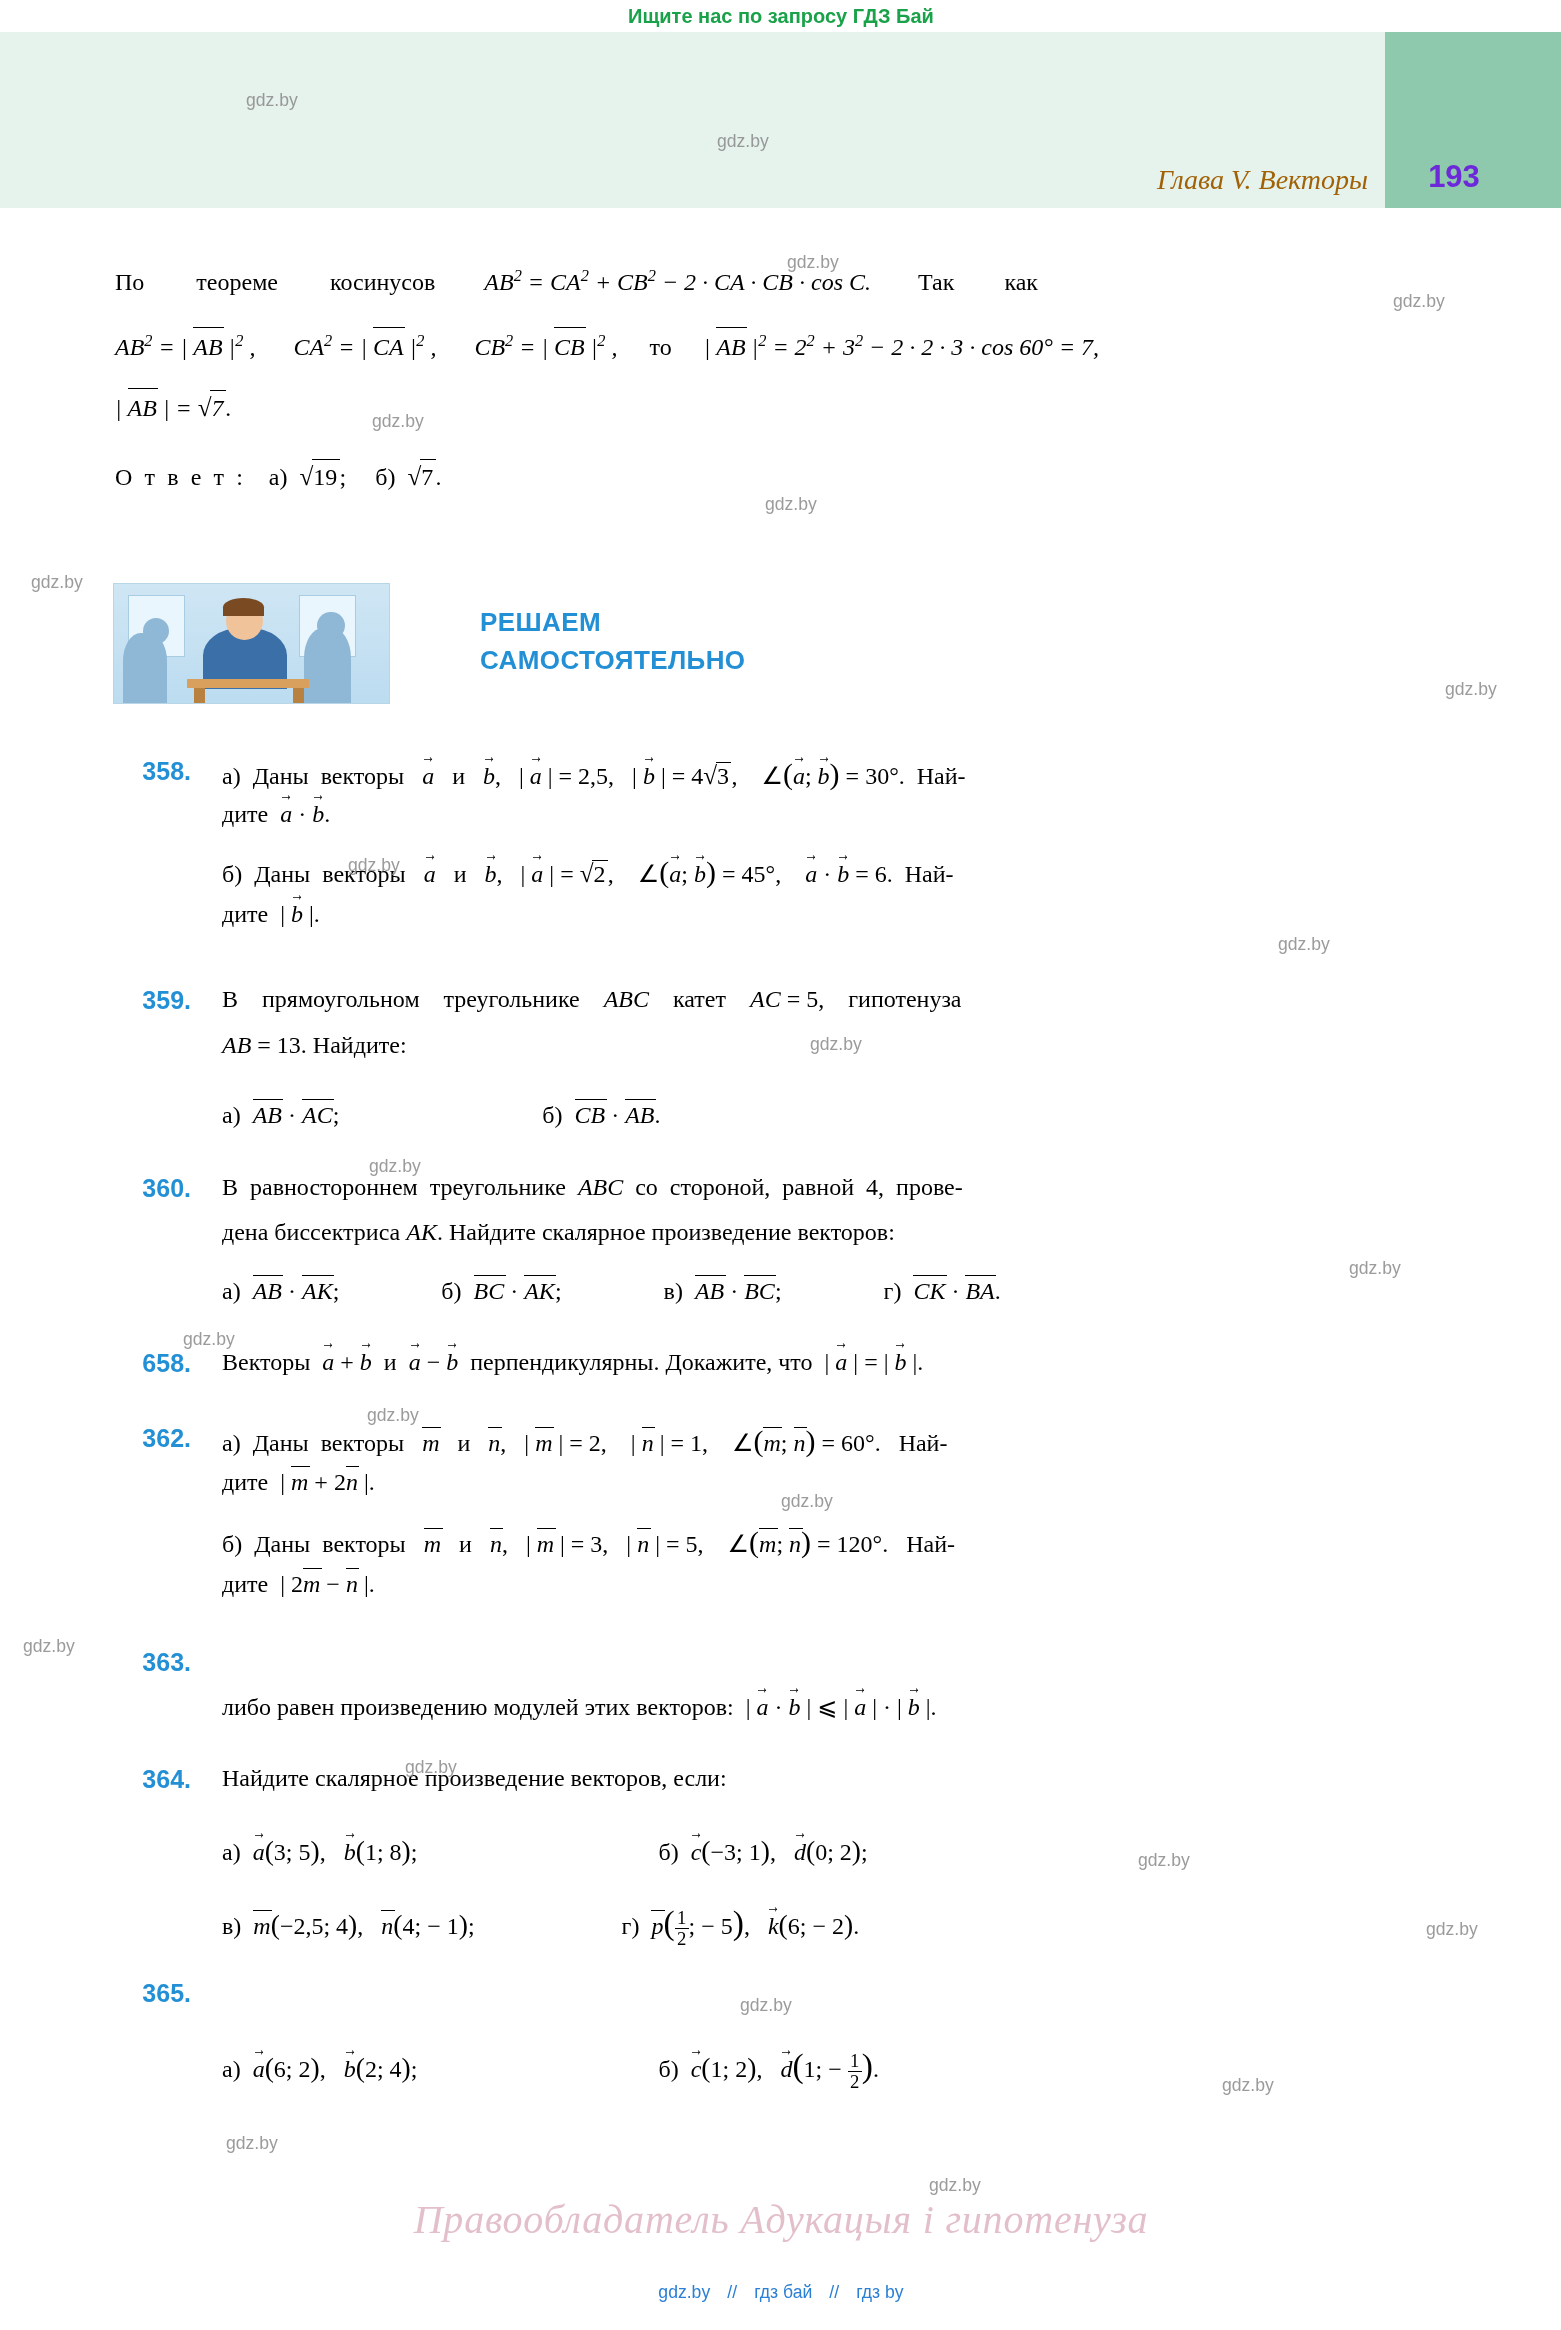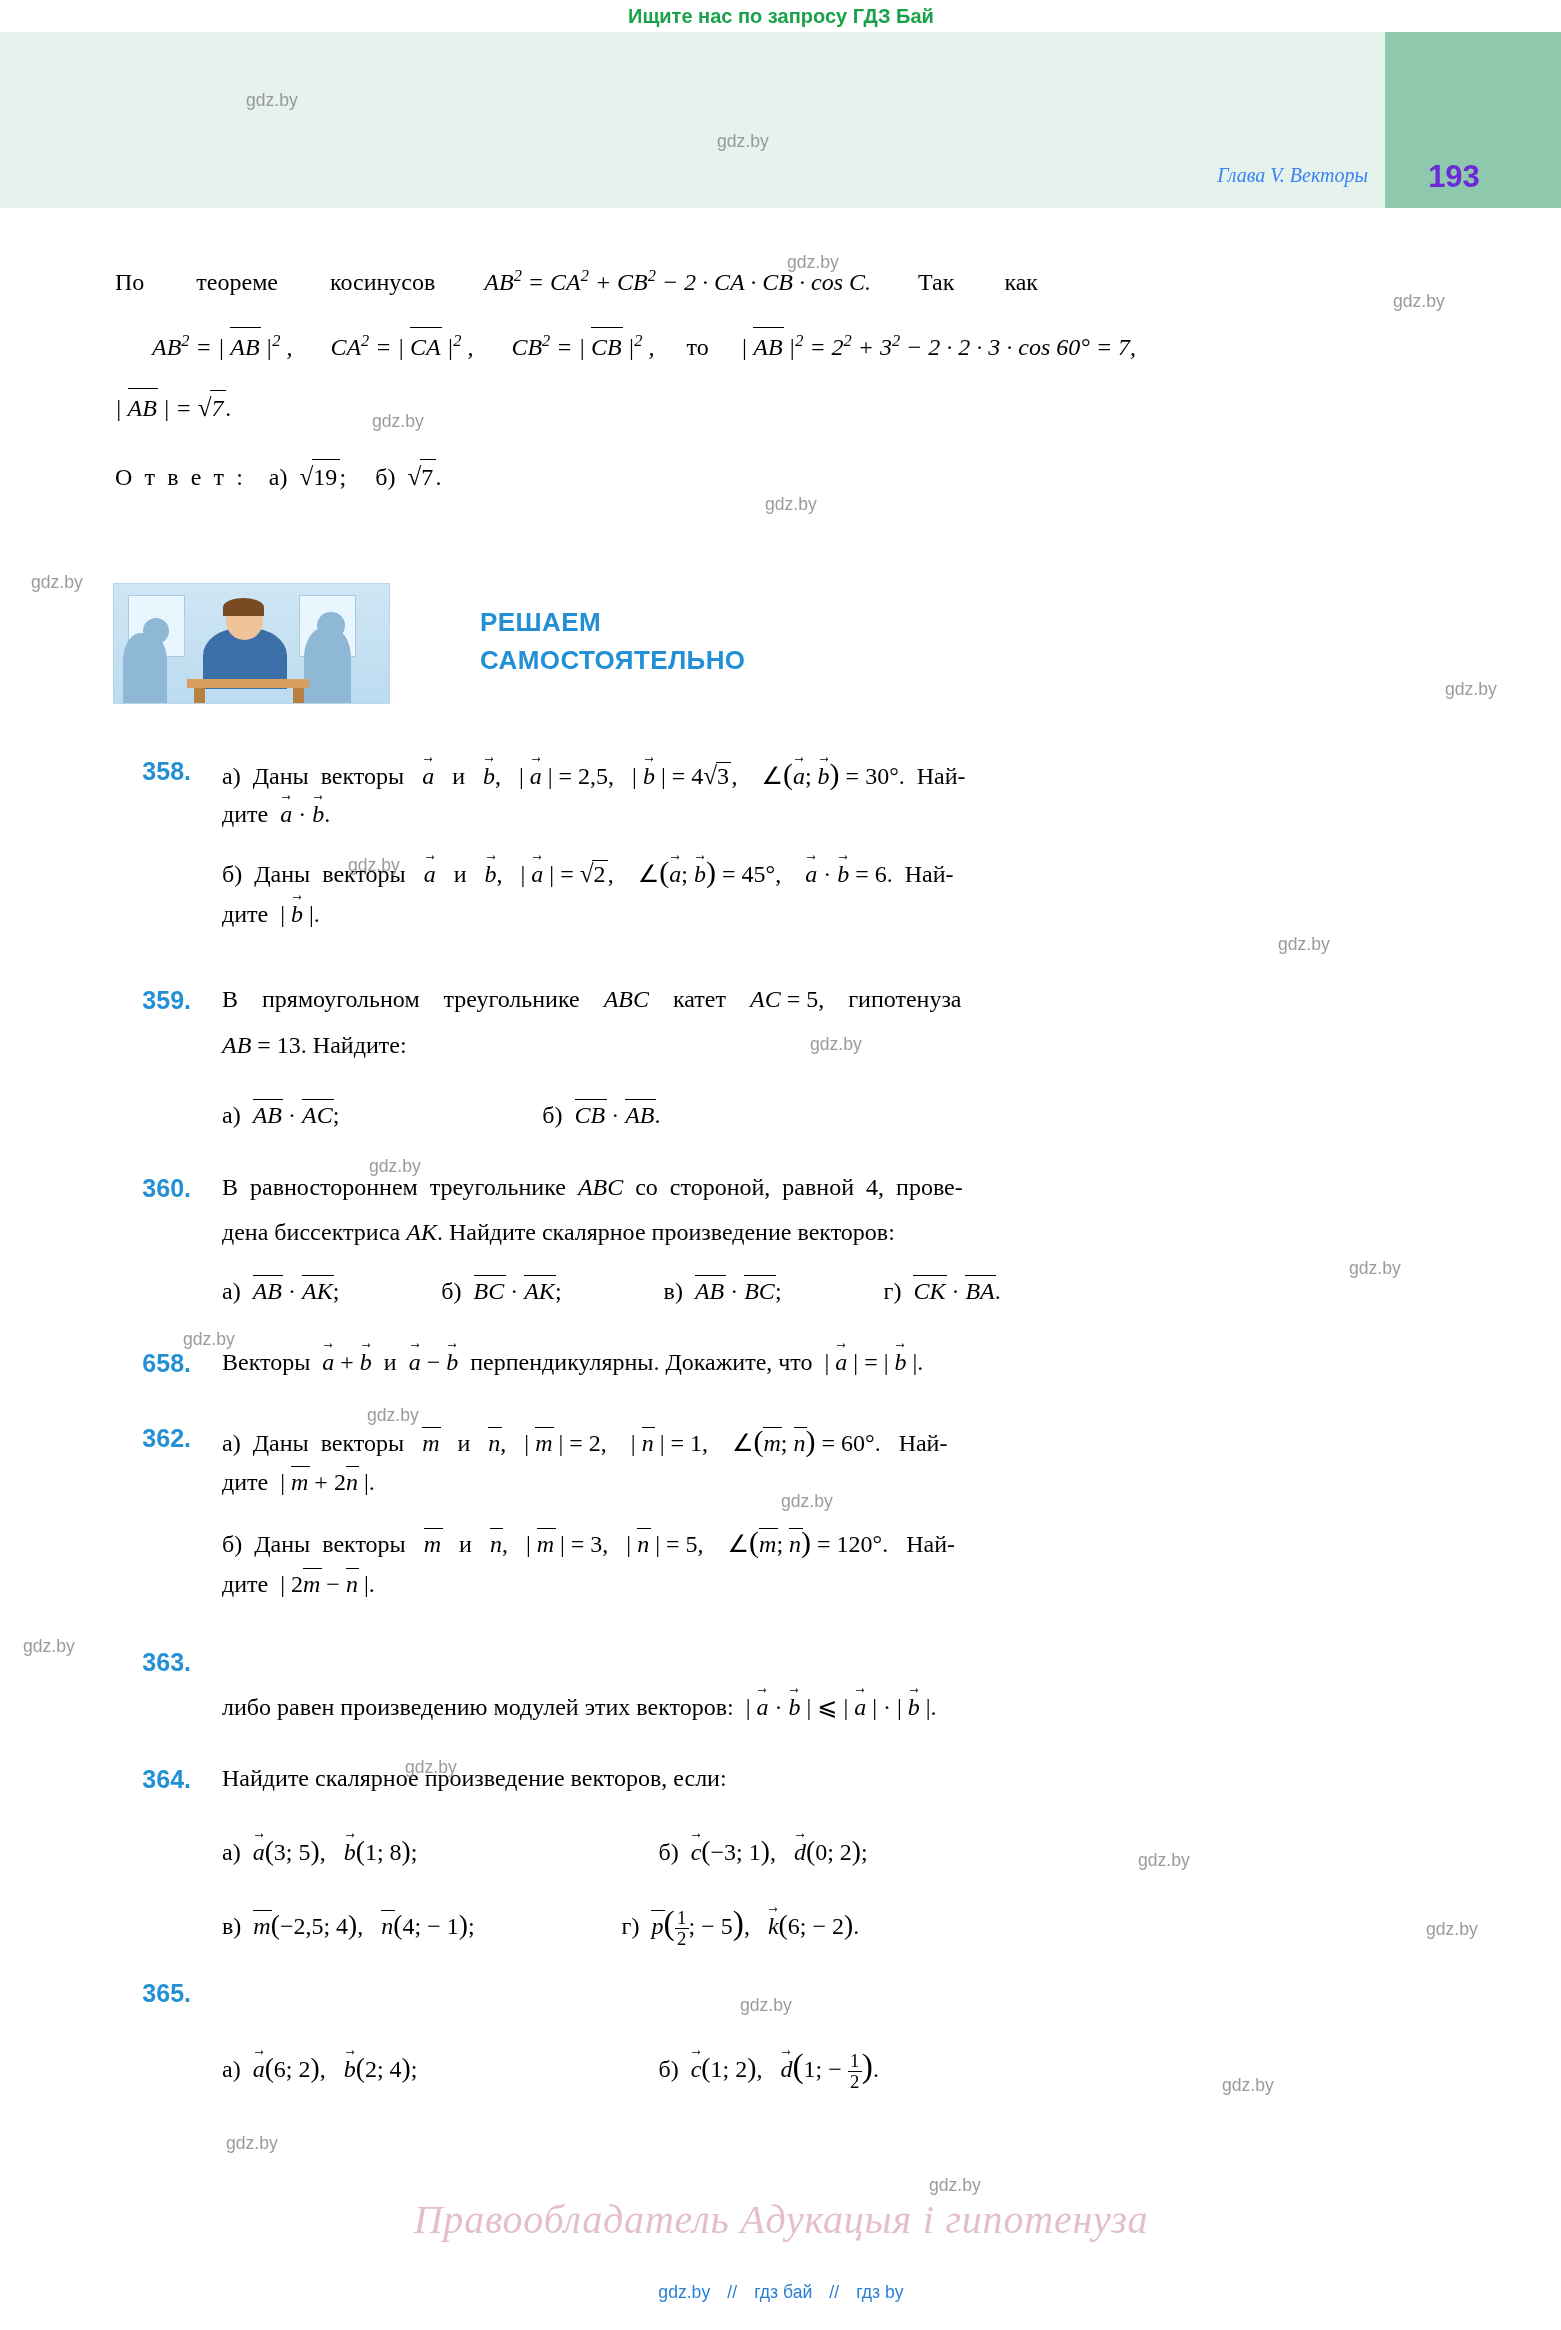--- a/index.html
+++ b/index.html
@@ -47,22 +47,22 @@
     background: #8fc9ad;
   }
   .header-chapter {
     position: absolute;
     top: 164px;
     left: 917px;
     width: 451px;
     text-align: right;
     font-family: "Liberation Serif", serif;
     font-style: italic;
-    font-size: 20px;
-    color: #3b82f6;
+    font-size: 28px;
+    color: #a16207;
   }
   .header-pageno {
     position: absolute;
     top: 159px;
     left: 1385px;
     width: 138px;
     text-align: center;
     font-family: "Liberation Sans", sans-serif;
     font-weight: bold;
     font-size: 31px;
@@ -213,21 +213,21 @@
       <span>косинусов</span>
       <span style="display:inline-block;width:37px;"></span>
       <span class="mathi">AB<span class="sup">2</span> = CA<span class="sup">2</span> + CB<span class="sup">2</span> − 2 · CA · CB · cos C.</span>
       <span style="display:inline-block;width:35px;"></span>
       <span>Так</span>
       <span style="display:inline-block;width:38px;"></span>
       <span>как</span>
     </span>
   </div>
 
-  <div class="para mathi" style="left:115px; top:329px; width:1369px;margin-left:37px;">
+  <div class="para mathi" style="left:115px; top:329px; width:1369px;">
     AB<span class="sup">2</span> = |&nbsp;<span class="vec">AB</span>&nbsp;|<span class="sup">2</span> ,
     <span style="display:inline-block;width:26px;"></span>
     CA<span class="sup">2</span> = |&nbsp;<span class="vec">CA</span>&nbsp;|<span class="sup">2</span> ,
     <span style="display:inline-block;width:26px;"></span>
     CB<span class="sup">2</span> = |&nbsp;<span class="vec">CB</span>&nbsp;|<span class="sup">2</span> ,
     <span style="display:inline-block;width:20px;"></span>
     <span style="font-style:normal;">то</span>
     <span style="display:inline-block;width:20px;"></span>
     |&nbsp;<span class="vec">AB</span>&nbsp;|<span class="sup">2</span> = 2<span class="sup">2</span> + 3<span class="sup">2</span> − 2 · 2 · 3 · cos 60° = 7,
   </div>

